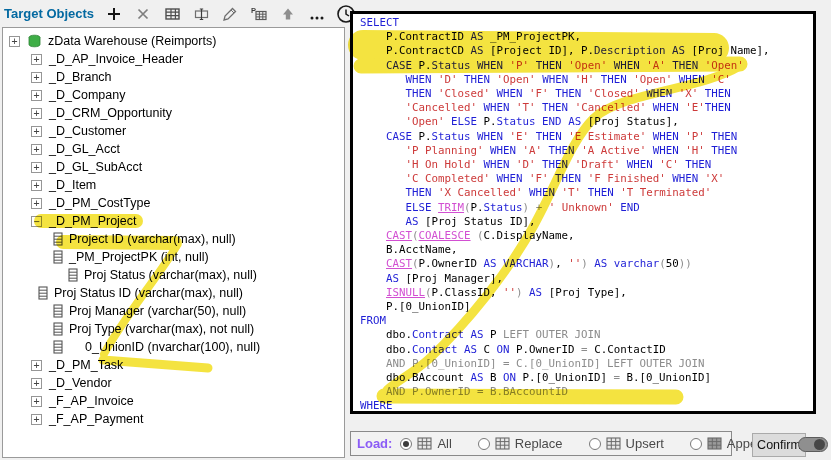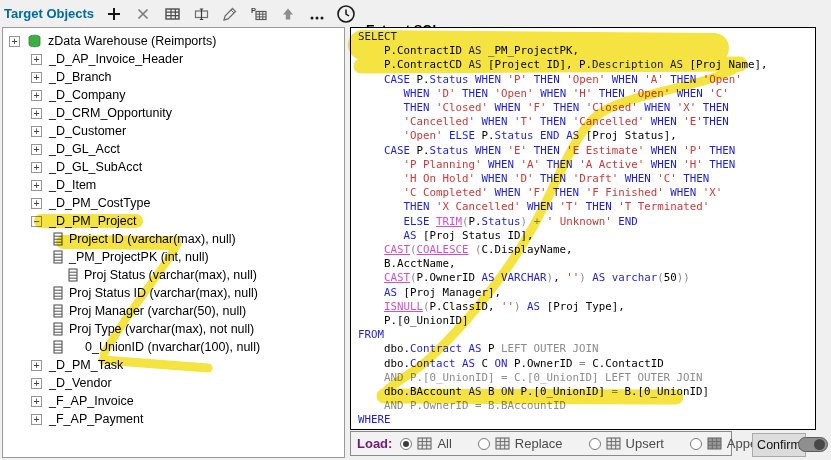--- a/index.html
+++ b/index.html
@@ -32,40 +32,40 @@
     width:11px;height:11px;border:1px solid #969696;background:#fff;
     font-size:10px;line-height:9px;text-align:center;color:#444;
     box-sizing:border-box;flex:0 0 auto;margin-right:7px;
     font-family:"DejaVu Sans Mono", monospace;
   }
   .tree-ic{flex:0 0 auto;margin-right:6px;display:flex;}
   .tree-label{white-space:pre;}
   
   .right-title{position:absolute;left:366px;top:6px;font-weight:bold;font-size:13px;color:#000;margin-top:16px;}
   .sql-box{
-    position:absolute;left:350px;top:27px;width:466px;height:403px;
-    background:#fff;border:1px solid #000000;box-sizing:border-box;overflow:hidden;
+    position:absolute;left:350px;top:11px;width:466px;height:403px;
+    background:#fff;border:3px solid #000000;box-sizing:border-box;overflow:hidden;
   }
   .sql{
     font-family:"DejaVu Sans Mono", monospace;
     font-size:10.8px;line-height:14.2px;
     padding:2px 0 0 7px;white-space:pre;
   }
   .tk-k{color:var(--kw);}
   .tk-s{color:var(--str);}
   .tk-f{color:var(--fn);text-decoration:underline;}
   .tk-g{color:var(--mut);}
   .tk-p{color:#000;}
   
   .load-bar{
     position:absolute;left:350px;top:431px;width:382px;height:25px;
     border:1px solid #8a8a8a;box-sizing:border-box;background:#f2f2f2;
     display:flex;align-items:center;padding-left:6px;
   }
-  .load-label{color:#701a75;font-weight:bold;font-size:13px;margin-right:8px;}
+  .load-label{color:#8b5cf6;font-weight:bold;font-size:13px;margin-right:8px;}
   .opt{display:flex;align-items:center;margin-right:26px;cursor:pointer;}
   .radio{
     width:12px;height:12px;border:1px solid #7a7a7a;border-radius:50%;
     box-sizing:border-box;background:#fff;margin-right:5px;position:relative;flex:0 0 auto;
   }
   .radio.sel::after{
     content:"";position:absolute;left:2px;top:2px;width:6px;height:6px;border-radius:50%;background:#3c3c3c;
   }
   .opt .grid-ic{margin-right:5px;display:flex;}
   .opt-label{font-size:13px;color:#4a4a4a;}
@@ -223,21 +223,21 @@
       </div>
       <div class="tree-row" style="padding-left: 65px;">
         <span class="tree-ic">
           <svg xmlns="http://www.w3.org/2000/svg" width="10" height="14" viewBox="0 0 10 14">
             <rect x="1" y="1" width="8" height="12" fill="#fff" stroke="#555" stroke-width="1.1"></rect>
             <path d="M1 4.2h8M1 7.2h8M1 10.2h8" stroke="#555" stroke-width="1"></path>
           </svg>
         </span>
         <span class="tree-label">Proj Status (varchar(max), null)</span>
       </div>
-      <div class="tree-row" style="padding-left: 50px;">
+      <div class="tree-row" style="padding-left: 35px;">
         <span class="tree-ic">
           <svg xmlns="http://www.w3.org/2000/svg" width="10" height="14" viewBox="0 0 10 14">
             <rect x="1" y="1" width="8" height="12" fill="#fff" stroke="#555" stroke-width="1.1"></rect>
             <path d="M1 4.2h8M1 7.2h8M1 10.2h8" stroke="#555" stroke-width="1"></path>
           </svg>
         </span>
         <span class="tree-label">Proj Status ID (varchar(max), null)</span>
       </div>
       <div class="tree-row" style="padding-left: 50px;">
         <span class="tree-ic">

